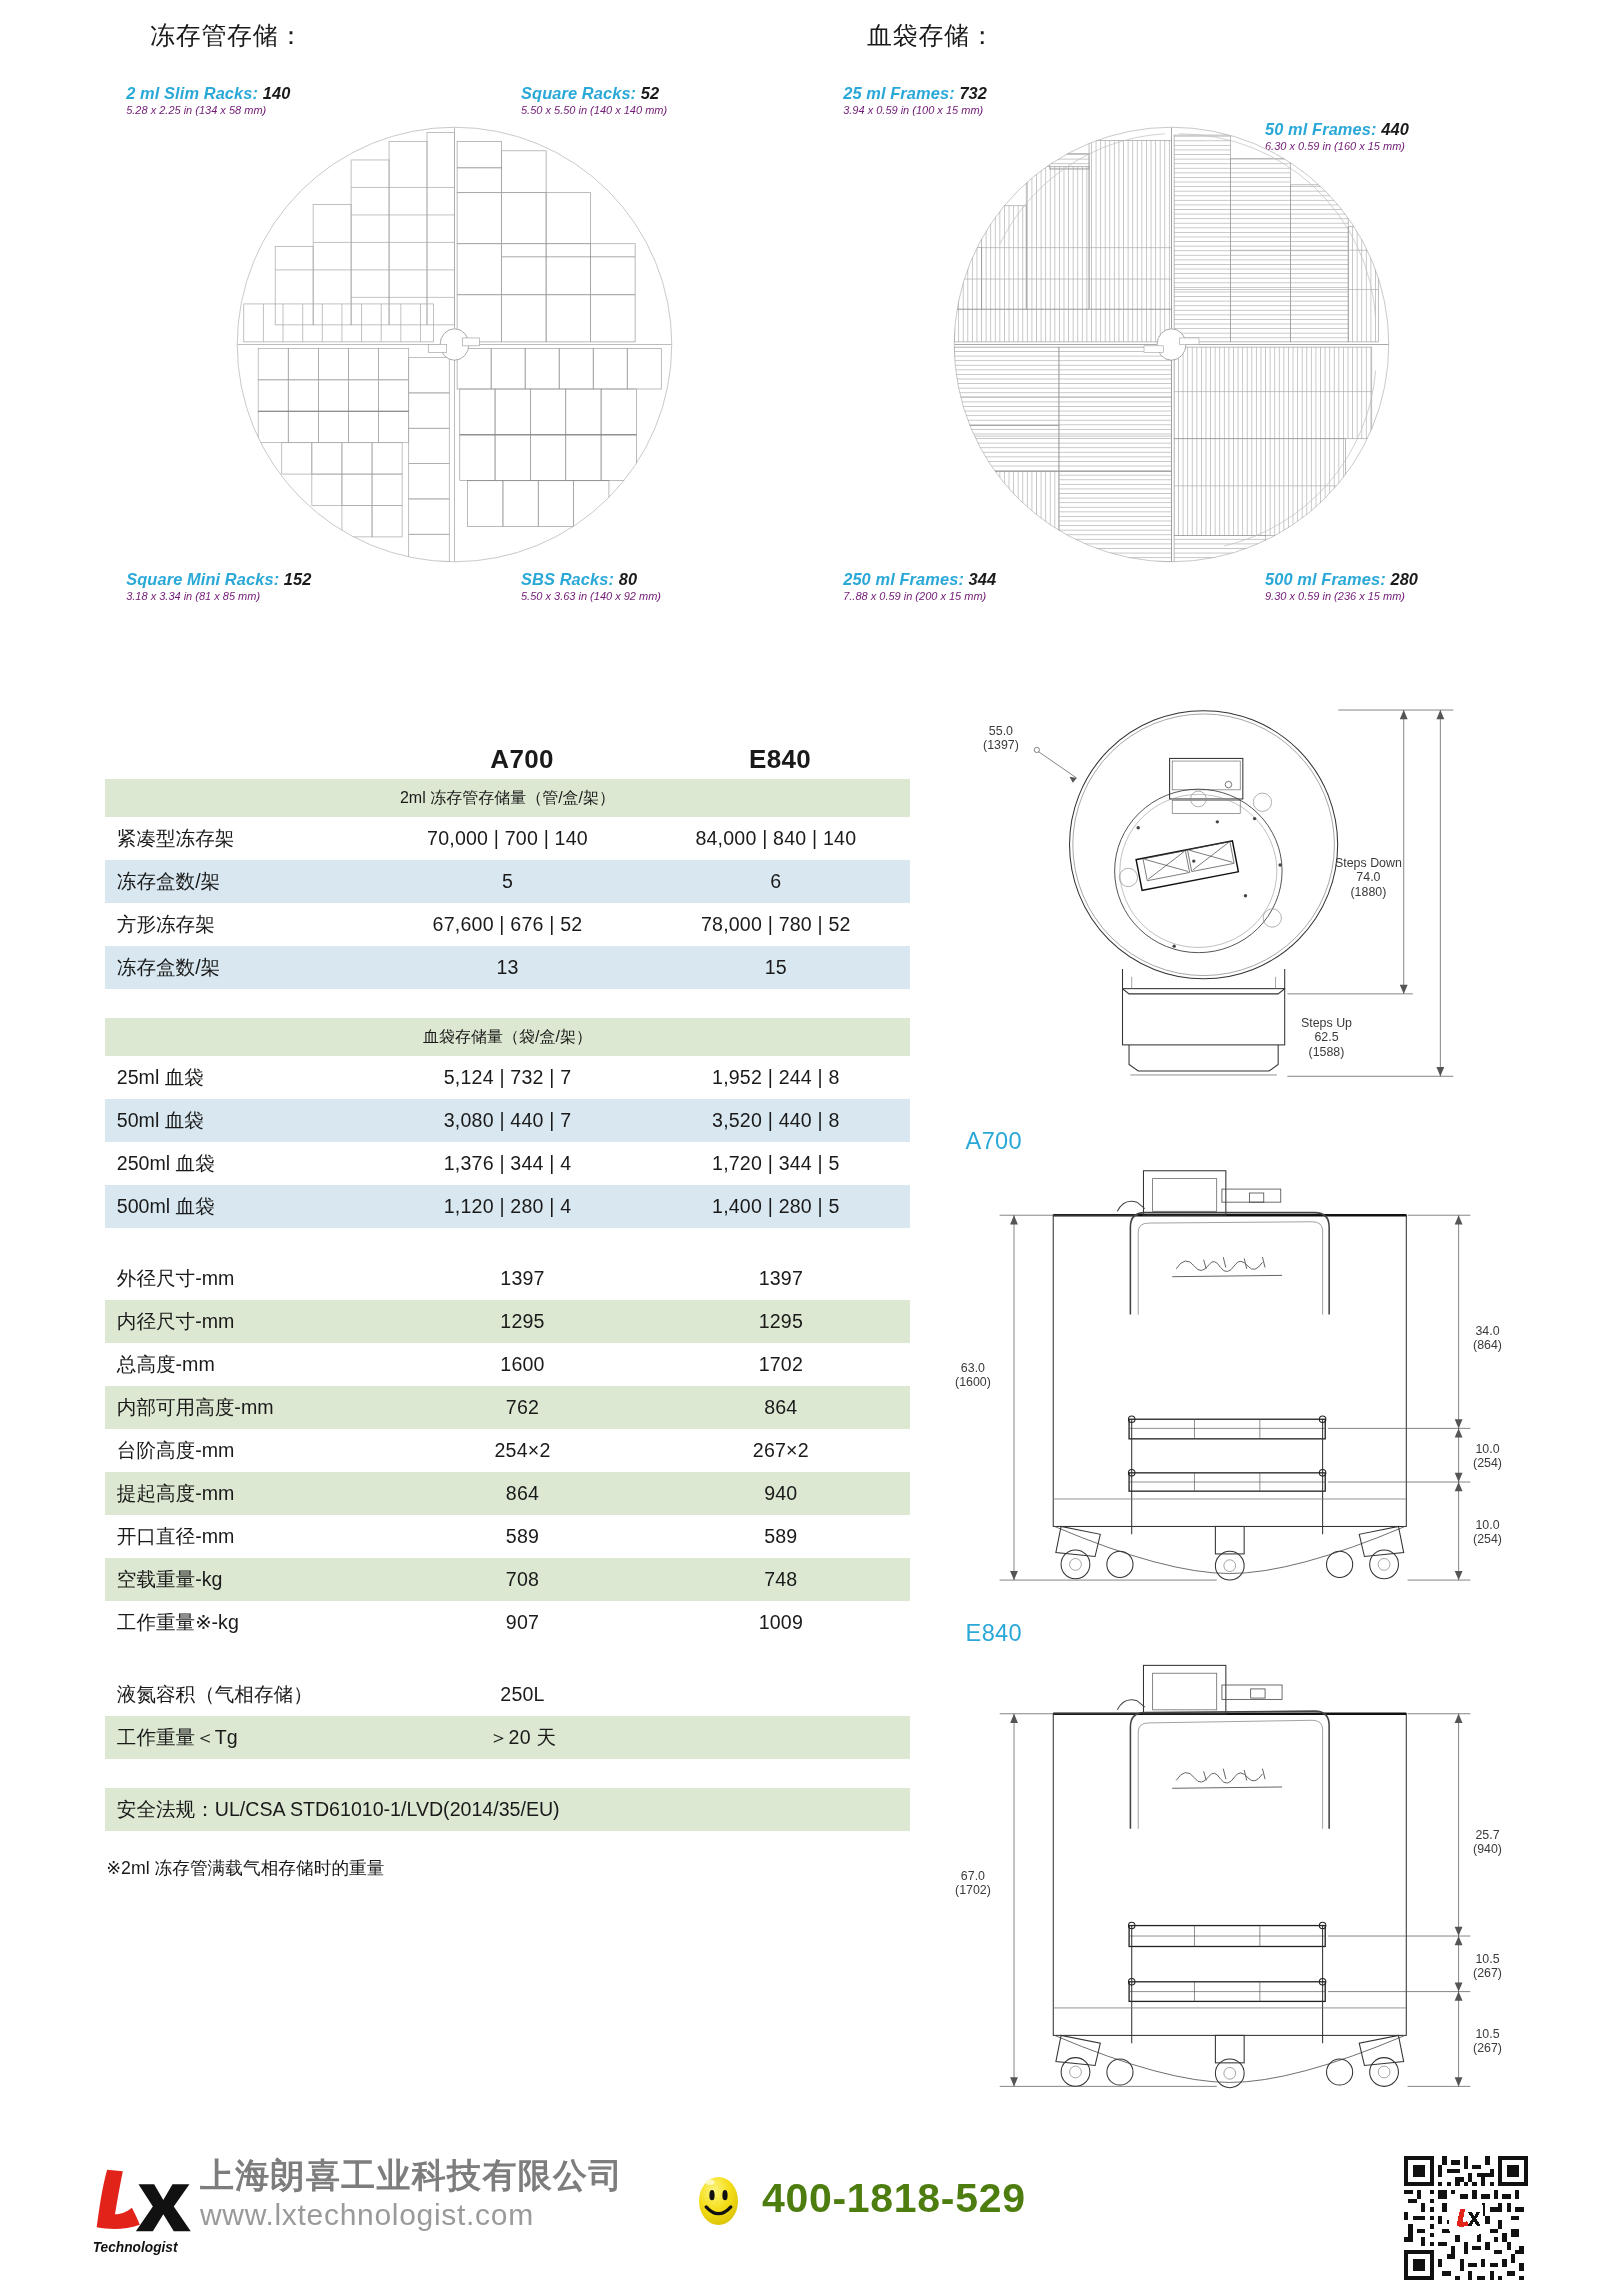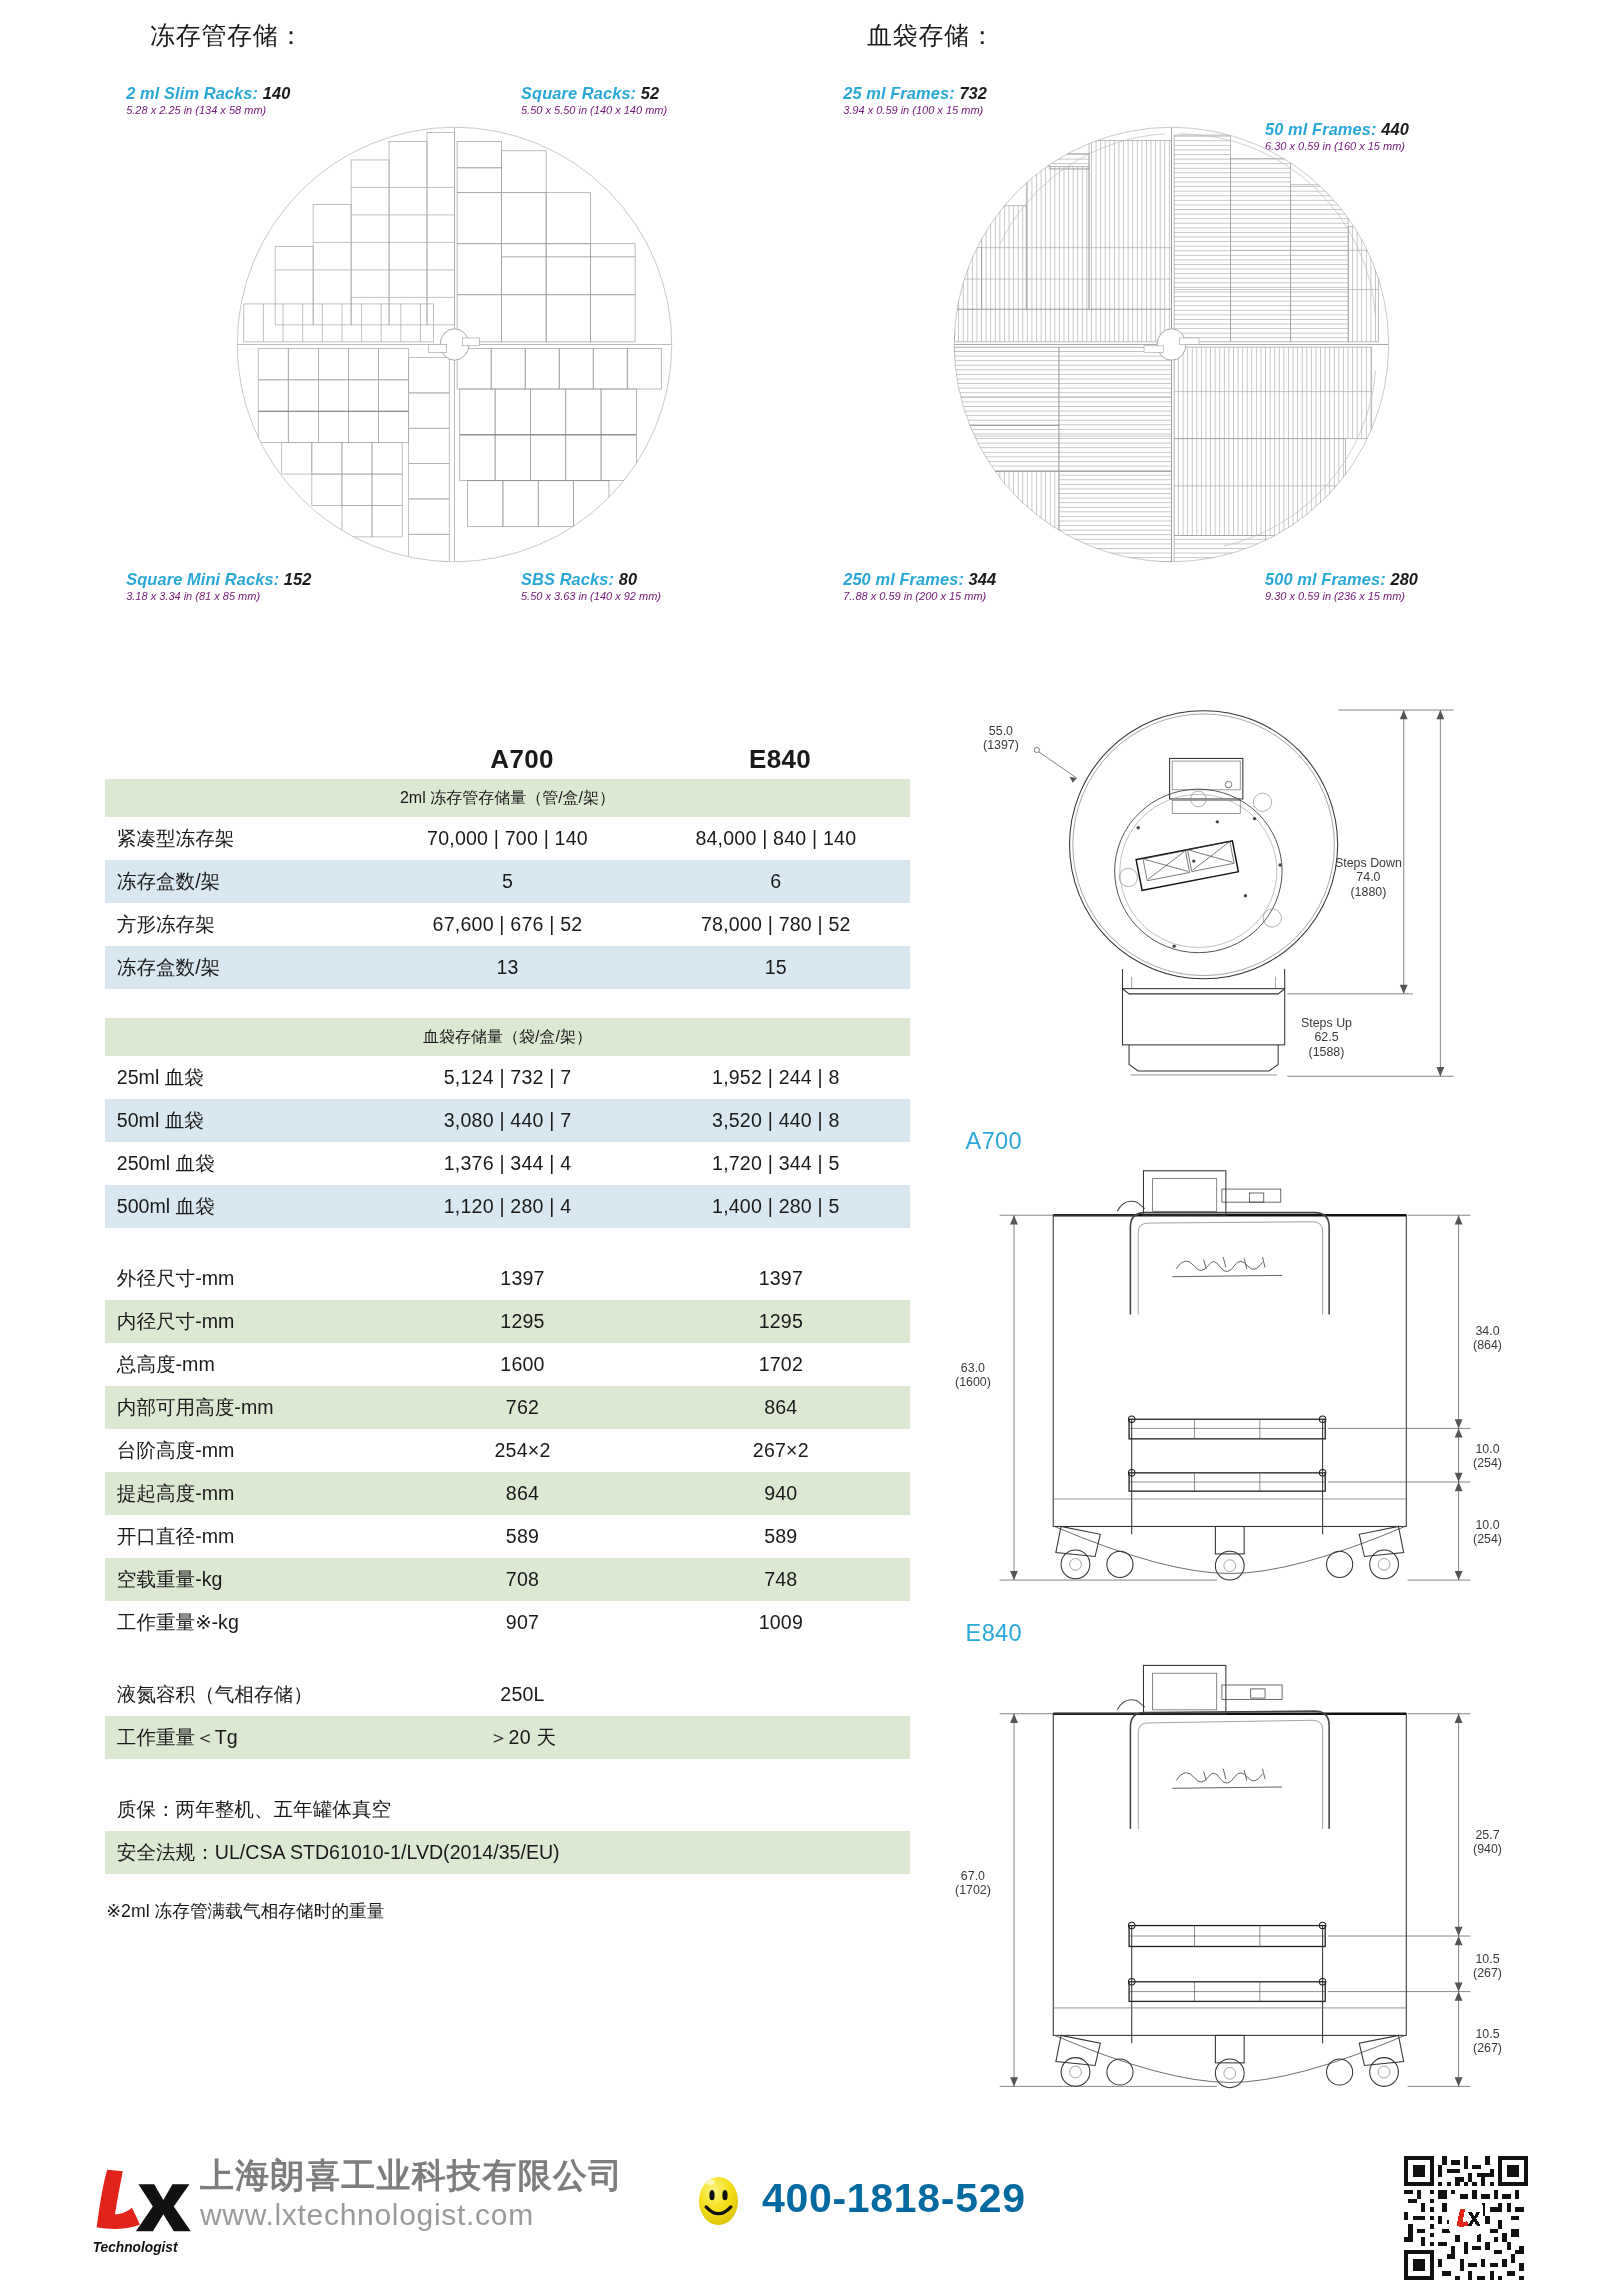--- a/index.html
+++ b/index.html
@@ -199,21 +199,21 @@
   }
   .smiley {
     position: absolute;
     left: 697px; top: 31px;
     width: 43px; height: 52px;
   }
   .phone {
     position: absolute;
     left: 762px; top: 31px;
     font-size: 41px;
-    color: #0369a1;
+    color: #4d7c0f;
     font-weight: bold;
     letter-spacing: 0.7px;
   }
   .qr {
     position: absolute;
     left: 1404px; top: 11.8px;
     width: 124px; height: 124px;
   }
 </style>
 </head>
@@ -607,23 +607,20 @@
         <td class="val">＞20 天</td>
         <td class="val"></td>
       </tr>
     </tbody>
   </table>
 
   <div class="tbl-gap"></div>
 
   <table class="spec">
     <tbody>
-      <tr class="band-white">
-        <td class="wide" colspan="3">质保：两年整机、五年罐体真空</td>
-      </tr>
       <tr class="band-green">
         <td class="wide" colspan="3">安全法规：UL/CSA STD61010-1/LVD(2014/35/EU)</td>
       </tr>
     </tbody>
   </table>
 
   <div class="footnote">※2ml 冻存管满载气相存储时的重量</div>
 </div>
 
 <div class="draw-col">

